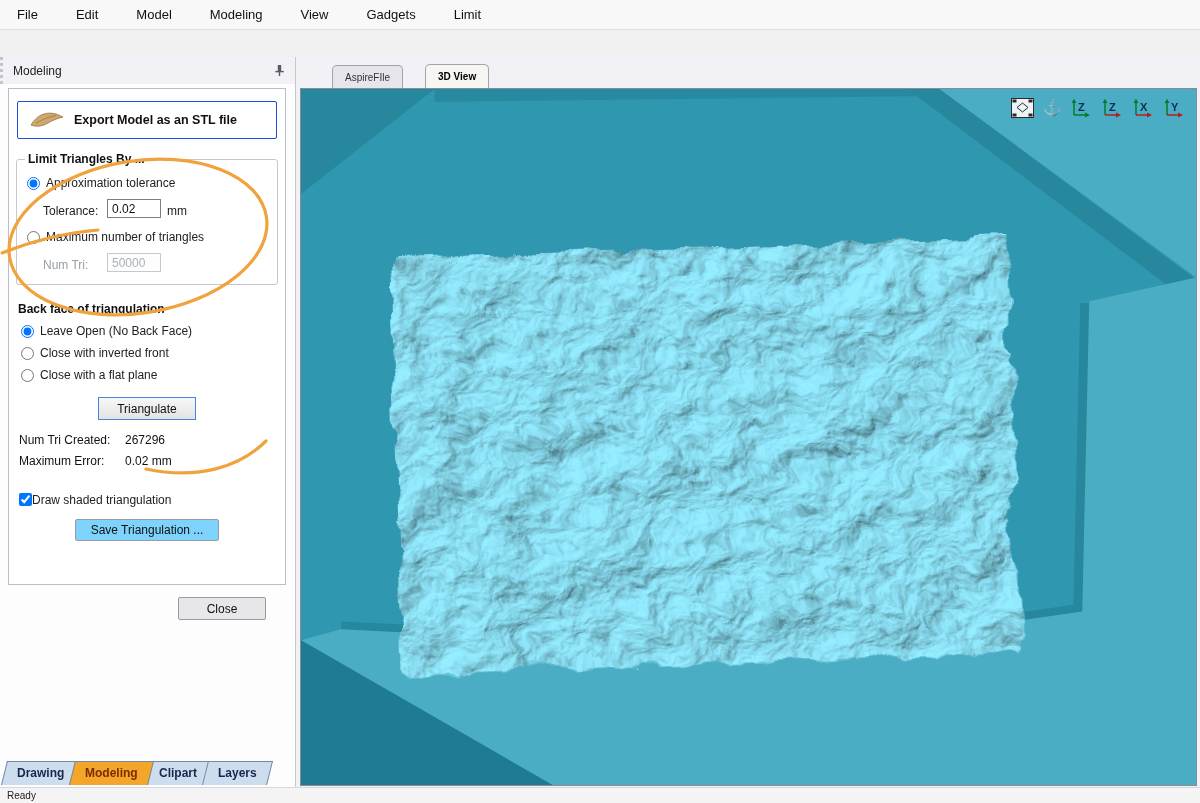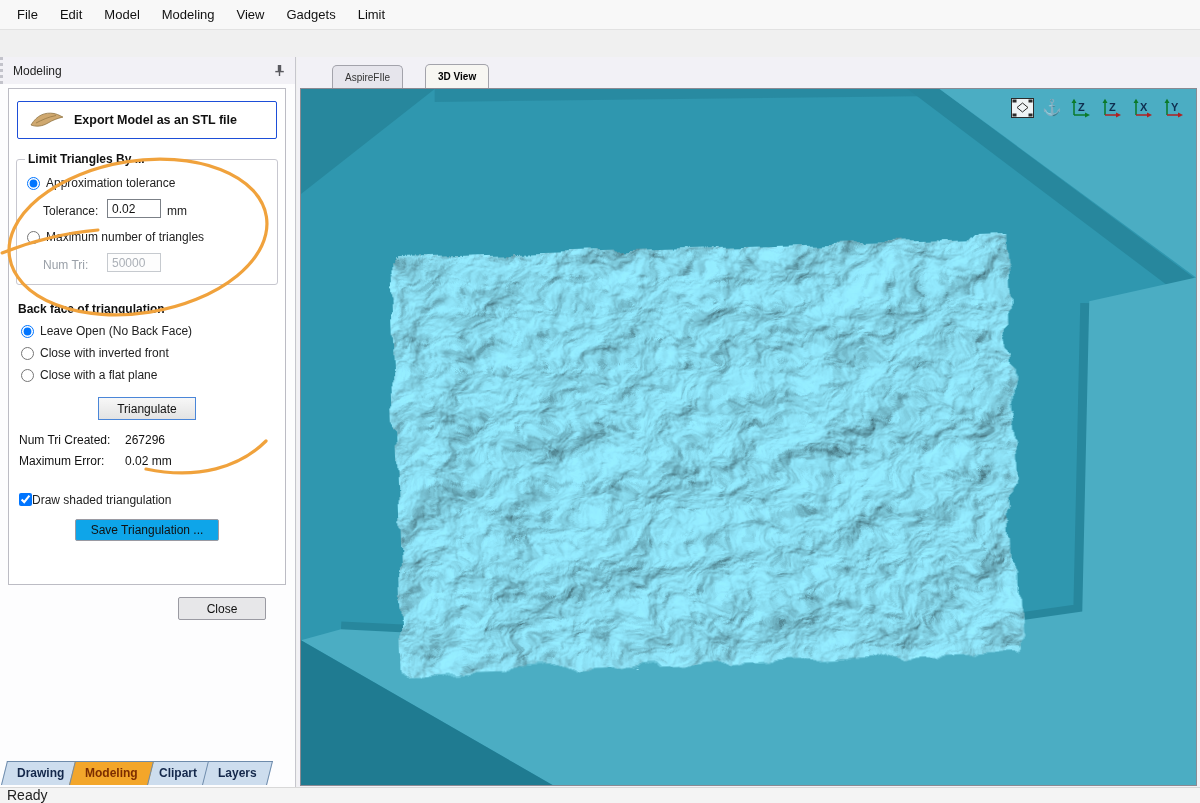--- a/index.html
+++ b/index.html
@@ -9,21 +9,21 @@
     background: #f0f0f0; font-family: "Liberation Sans", sans-serif; color:#1a1a1a;
   }
   
   .titlebar {
     height: 27px; display: flex; align-items: center; gap: 7px; padding-left: 7px;
     background: linear-gradient(#fbfbfb,#f3f3f3); color:#9b9b9b; font-size: 12px;
   }
   
   .menubar {
     height: 30px; display: flex; align-items: center; padding-left: 6px;
-    background: #f8f8f8; font-size: 13px; color:#111; border-bottom: 1px solid #e2e2e2;
+    background: #f8f8f8; font-size: 13px; color:#111; border-bottom: 1px solid #e2e2e2; gap: 16px;
   }
   .menu-item { padding: 5px 11px; cursor: default; }
   
   .dock {
     position: absolute; left: 0; top: 57px; width: 296px; height: 730px;
     background: #fdfdfe; border-right: 1px solid #c6c6cd;
   }
   .dock-header {
     height: 27px; background: #f2f1f6; display: flex; align-items: center;
     justify-content: space-between; padding: 0 9px 0 10px; font-size: 12px; color:#222;
@@ -59,41 +59,41 @@
   .tri-btn {
     width: 98px; height: 23px; border: 1px solid #4a86d8; border-radius: 0;
     background: linear-gradient(#f7f7f7,#e3e3e3); font-family: inherit; font-size: 12px; color:#111; cursor: pointer;
   }
   .stat-row { display: flex; font-size: 12px; margin: 13px 0 0 10px; color:#111; }
   .stat-row + .stat-row { margin-top: 7px; }
   .stat-label { width: 106px; }
   .check-row { display: flex; align-items: flex-start; font-size: 12px; margin: 25px 0 0 10px; color:#222; }
   .save-btn {
     display: block; margin: 12px auto 0; width: 144px; height: 22px;
-    background: #0ea5e9; border: 1px solid #9a9aa2; border-radius: 2px;
+    background: #7dd3fc; border: 1px solid #9a9aa2; border-radius: 2px;
     font-family: inherit; font-size: 12px; color:#111; cursor: pointer;
   }
   .close-btn {
     position: absolute; left: 178px; top: 540px; width: 88px; height: 23px;
     background: #e7e7e9; border: 1px solid #9a9aa2; border-radius: 2px;
     font-family: inherit; font-size: 12px; color:#111; cursor: pointer;
   }
   
   .bottom-tabs { position: absolute; left: 4px; bottom: 2px; display: flex; }
   .btab {
     transform: skewX(-14deg); border: 1px solid #6e8bab; border-bottom: none;
     background: #cdddee; padding: 4px 12px 5px; margin-right: -5px;
     font-size: 12px; font-weight: bold; color: #14284b; cursor: pointer;
   }
   .btab > span { display: inline-block; transform: skewX(14deg); }
   .btab.active { background: #f3a62a; color: #7c2d00; z-index: 2; position: relative; }
   
   .statusbar {
     position: absolute; left: 0; bottom: 0; width: 100%; height: 16px;
-    background: #f4f4f4; border-top: 1px solid #d8d8d8; font-size: 14px;
+    background: #f4f4f4; border-top: 1px solid #d8d8d8; font-size: 10px;
     color: #222; padding-left: 7px; line-height: 15px;
   }
   
   .main { position: absolute; left: 297px; top: 57px; width: 903px; height: 730px; background: #f2f1f6; }
   .tabstrip { height: 31px; display: flex; align-items: flex-end; padding-left: 15px; gap: 2px; }
   .vtab {
     padding: 6px 12px 5px; font-size: 10px; color: #333; background: #e6e5ec;
     border: 1px solid #a3a3ab; border-bottom: none; border-radius: 5px 5px 0 0; cursor: pointer; margin-left: 20px;
   }
   .vtab.active { background: #f7f6f2; font-weight: bold; color: #000; padding-bottom: 6px; }

